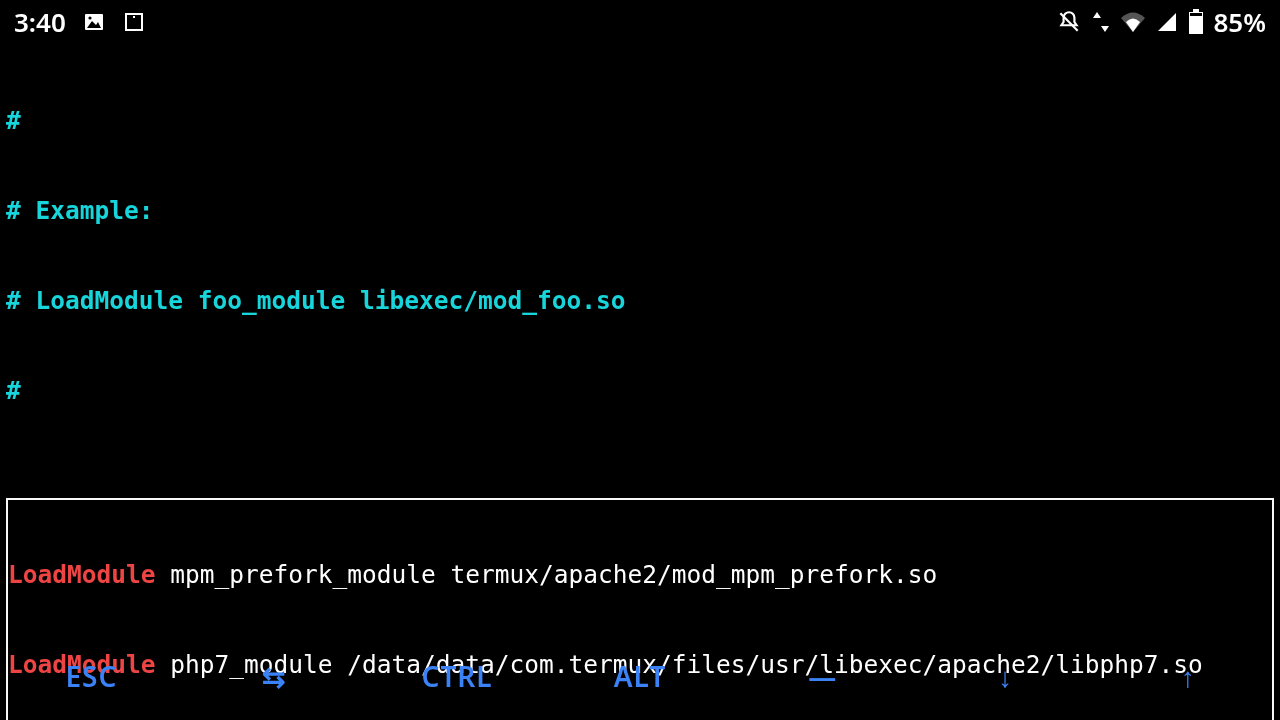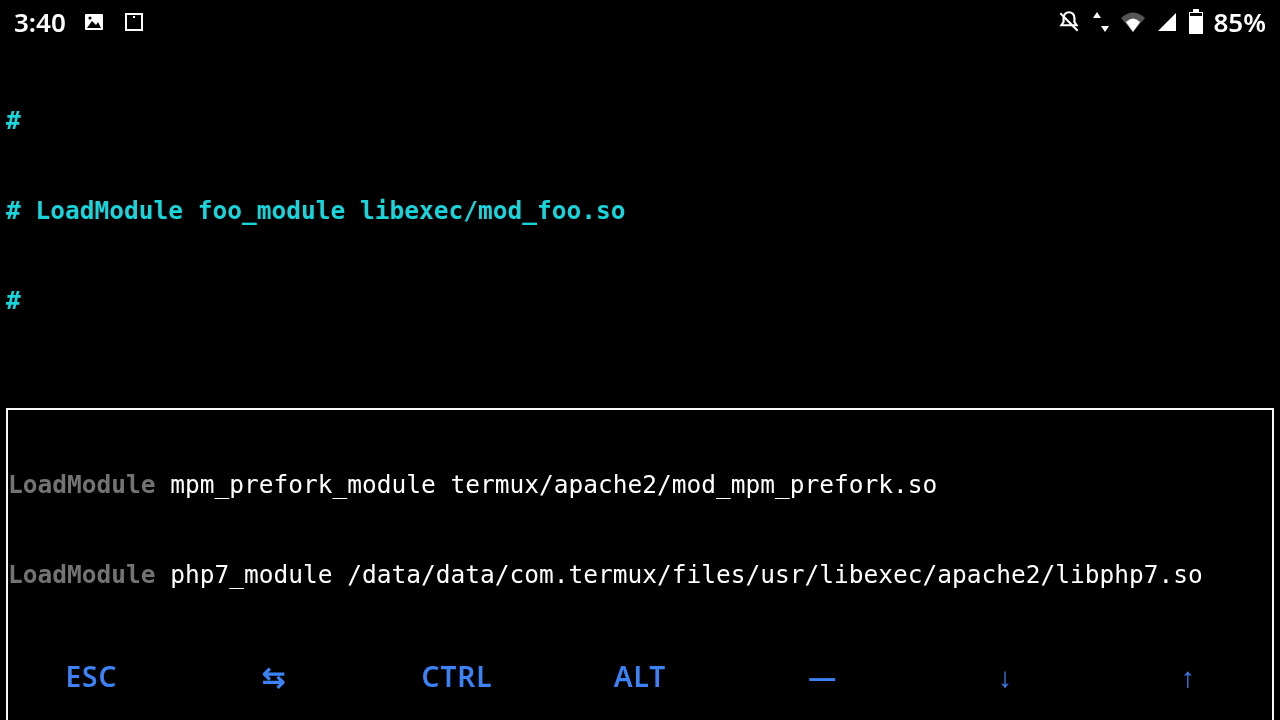--- a/index.html
+++ b/index.html
@@ -21,21 +21,21 @@
   .icon { display: inline-flex; align-items: center; justify-content: center; }
 
   .terminal {
     padding: 2px 6px 0 6px;
     font-size: 24.5px;
     line-height: 30px;
     white-space: pre;
   }
   .line { white-space: pre; }
   .c-comment  { color: #17d5db; font-weight: bold; }
-  .c-keyword  { color: #737373; font-weight: bold; }
+  .c-keyword  { color: #ef4444; font-weight: bold; }
   .c-plain    { color: #ffffff; }
 
   .visual-box {
     border: 2px solid #f8f8f8;
     margin-top: 2px; margin-bottom: 0;
     padding: 0 0 0 0;
   }
 
   .bottom-bar {
     position: absolute; left: 0; right: 0; bottom: 14px;
@@ -98,20 +98,21 @@
           <rect x="1" y="3" width="14" height="22" fill="#fff"></rect>
           <rect x="2" y="4" width="12" height="3" fill="#000"></rect>
         </svg>
     </span>
     <span>85%</span>
   </div>
 </div>
 
 <div class="terminal">
   <div class="line"><span class="c-comment">#</span></div>
+  <div class="line"><span class="c-comment"># Example:</span></div>
   <div class="line"><span class="c-comment"># LoadModule foo_module libexec/mod_foo.so</span></div>
   <div class="line"><span class="c-comment">#</span></div>
 
   <div class="visual-box">
     <div class="line"><span class="c-keyword">LoadModule</span><span class="c-plain"> mpm_prefork_module termux/apache2/mod_mpm_prefork.so</span></div>
     <div class="line"><span class="c-keyword">LoadModule</span><span class="c-plain"> php7_module /data/data/com.termux/files/usr/libexec/apache2/libphp7.so</span></div>
     
     
     
     

